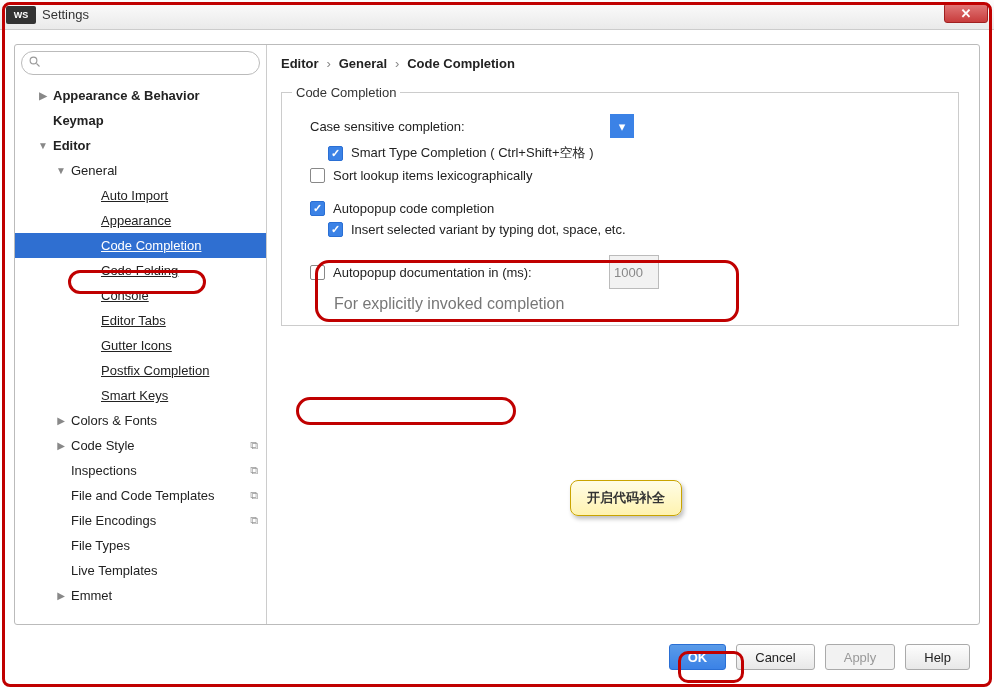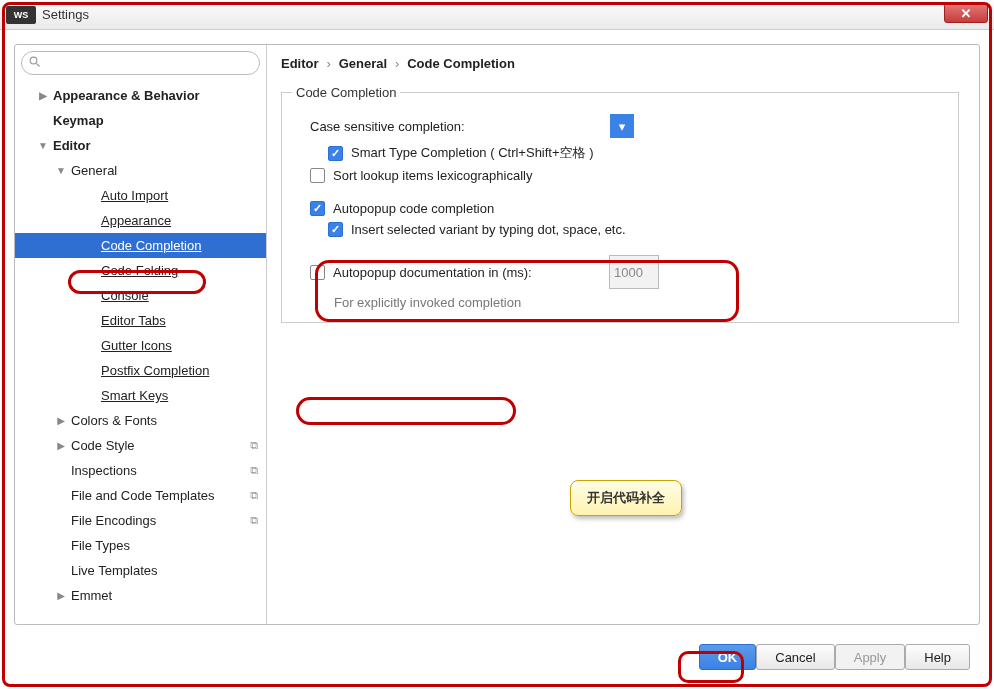--- a/index.html
+++ b/index.html
@@ -43,25 +43,25 @@
 .indent2 { padding-left:36px; }
 .cb { width:15px; height:15px; border:1px solid #888; border-radius:2px; margin-right:8px; background:#fff; display:flex; align-items:center; justify-content:center; cursor:pointer; }
 .cb.checked { background:#3b82e6; border-color:#2a6fd4; }
 .cb.checked::after { content:"✓"; color:#fff; font-size:11px; font-weight:bold; line-height:1; }
 .label { color:#222; }
 .dropdown-wrap { display:flex; align-items:center; }
 .dropdown-box { height:24px; border:1px solid #ccc; padding:2px 6px; width:140px; display:flex; align-items:center; }
 .dropdown-btn { width:24px; height:24px; background:#3b82e6; display:flex; align-items:center; justify-content:center; color:#fff; cursor:pointer; }
 input.num { width:50px; height:22px; border:1px solid #bbb; padding:16px 4px; }
 input.num[disabled] { background:#f2f2f2; color:#888; }
-.subnote { color:#777; font-size:13px; margin-left:24px; }
+.subnote { color:#777; font-size:16px; margin-left:24px; }
 
 .tooltip-box { position:absolute; left:570px; top:480px; background:linear-gradient(#fffde6,#fff3b0); border:1px solid #c9a400; border-radius:8px; padding:8px 16px; box-shadow:2px 3px 4px rgba(0,0,0,.25); font-family:"KaiTi","STKaiti",serif; font-weight:bold; color:#333; }
 
-.button-bar { position:absolute; bottom:14px; right:24px; height:36px; display:flex; align-items:center; }
+.button-bar { position:absolute; bottom:14px; right:24px; height:36px; display:flex; align-items:center; gap:10px; }
 .btn { height:26px; padding:0 18px; border:1px solid #aaa; background:linear-gradient(#fdfdfd,#e8e8e8); border-radius:3px; cursor:pointer; color:#222; }
 .btn.primary { background:linear-gradient(#5a9be8,#3b82e6); border:1px solid #2a6fd4; color:#fff; font-weight:bold; }
 .btn.disabled { color:#999; background:#f2f2f2; cursor:default; }
 
 .hi-code-completion { left:68px; top:270px; width:138px; height:24px; }
 .hi-autopopup-group { left:315px; top:260px; width:424px; height:62px; }
 .hi-param-info { left:296px; top:397px; width:220px; height:28px; }
 .hi-ok { left:678px; top:651px; width:66px; height:32px; border-radius:10px; }
 </style>
 </head>

